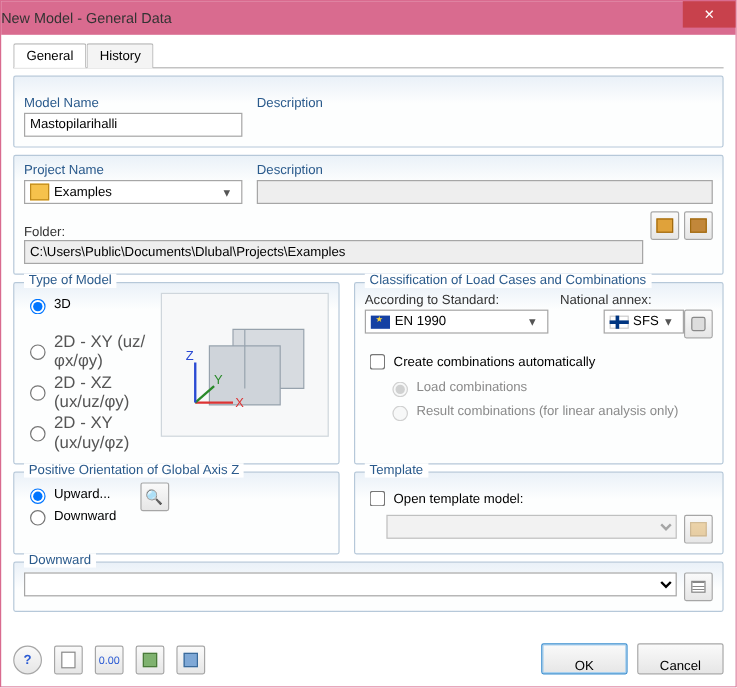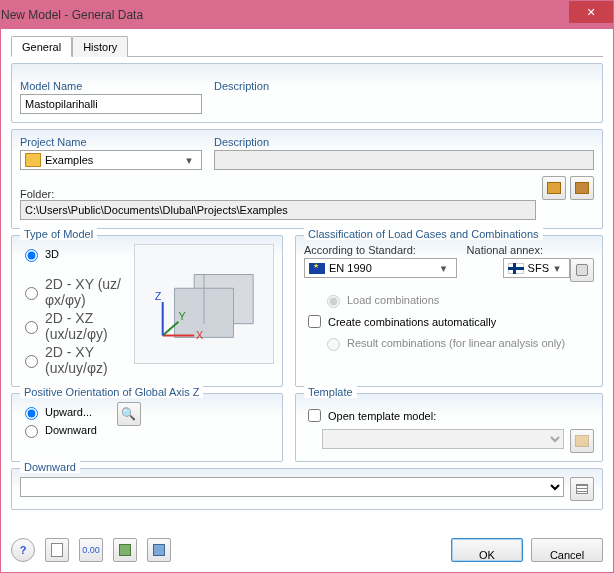--- a/index.html
+++ b/index.html
@@ -33,21 +33,21 @@
   .iconbtn .g { width:14px; height:12px; background:#e0a23a; border:1px solid #a06a10; }
 
   .radio-row { display:flex; align-items:center; gap:4px; margin:2px 0; }
   .sub { font-size:14px; color:#555; }
 
   .modelimg { border:1px solid #cfd6dc; background:#f7f8f9; width:140px; height:120px; position:relative; }
   .modelimg svg { width:100%; height:100%; }
 
   .chk-row { display:flex; align-items:center; gap:4px; margin:4px 0; }
 
-  .btn { height:24px; min-width:72px; border:1px solid #a6a6a6; background:linear-gradient(#fafafa,#e6e6e6); border-radius:2px; display:inline-flex; align-items:flex-end; justify-content:center; padding:0 14px; }
+  .btn { height:24px; min-width:72px; border:1px solid #a6a6a6; background:linear-gradient(#fafafa,#e6e6e6); border-radius:2px; display:inline-flex; align-items:flex-start; justify-content:center; padding:12px 14px; }
   .btn.sel { border-color:#3a8ed0; box-shadow:0 0 0 1px #a7d0ef inset; }
 
   .toolbar { position:absolute; bottom:10px; left:10px; display:flex; gap:6px; }
   .dlgbtns { position:absolute; bottom:10px; right:10px; display:flex; gap:8px; }
 
   .disabled { color:#8a8a8a; }
   .flag { width:16px; height:11px; display:inline-block; margin-right:4px; vertical-align:middle; }
   .flag-eu { background:#1541a3; position:relative; }
   .flag-eu::after { content:"★"; color:#ffd83b; font-size:7px; position:absolute; left:4px; top:-1px; }
   .flag-fi { background:#fff; border:1px solid #ccc; position:relative; }
@@ -178,27 +178,27 @@
                 <span>SFS</span>
                 <span class="arrow">▾</span>
               </div>
               <div class="iconbtn">
                   <span style="width:12px;height:12px;border:1px solid #888;border-radius:2px;background:#ddd;"></span>
                 </div>
             </div>
           </div>
         </div>
         <div style="margin-top:10px;">
+          <label class="chk-row">
+              <input type="checkbox" style=""> 
+              <span>Create combinations automatically</span>
+            </label>
           <label class="chk-row disabled" style="margin-left:18px;">
               <input type="radio" name="cmb" disabled="" checked="" style=""> 
               <span>Load combinations</span>
-            </label>
-          <label class="chk-row">
-              <input type="checkbox" style=""> 
-              <span>Create combinations automatically</span>
             </label>
           <label class="chk-row disabled" style="margin-left:18px;">
               <input type="radio" name="cmb" disabled="" style=""> 
               <span>Result combinations (for linear analysis only)</span>
             </label>
         </div>
       </div>
     </div>
 
     <div class="row">

